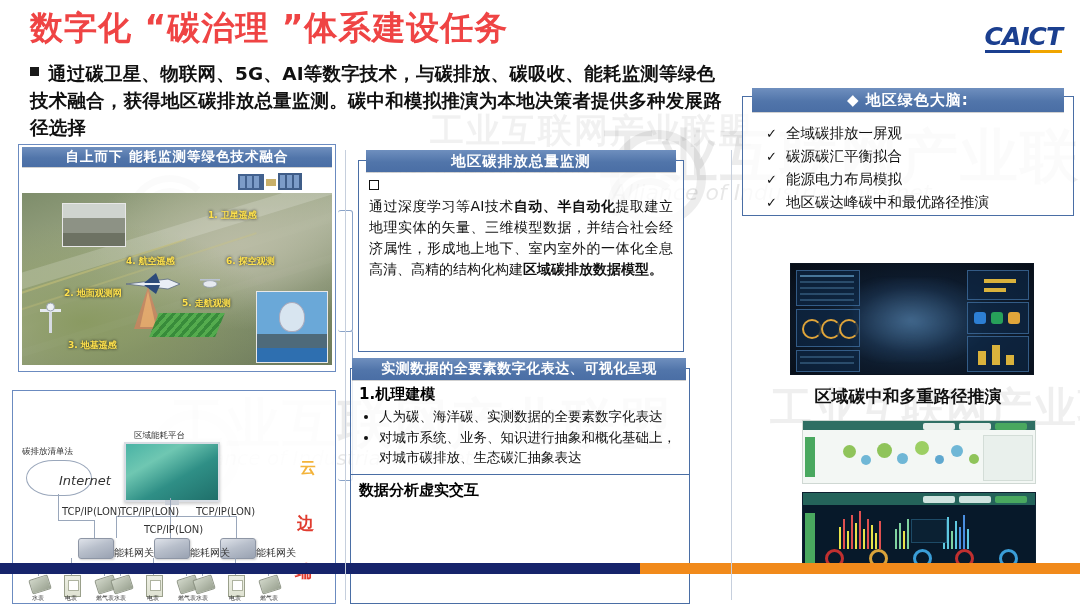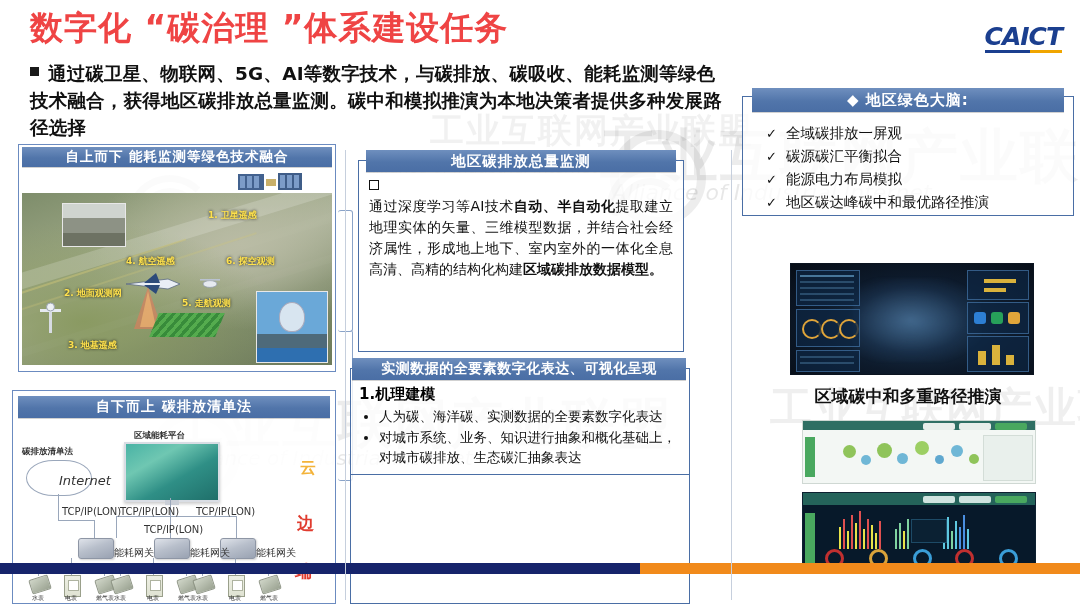--- a/index.html
+++ b/index.html
@@ -141,21 +141,21 @@
   }
   
   #leftBotWrap{position:absolute;left:12px;top:390px;width:324px;height:214px;}
   #leftBotWrap .frame{
     position:absolute;inset:0;border:1.4px solid #6b8bc0;
     background:rgba(255,255,255,.9);box-sizing:border-box;
   }
   #leftBotCap{left:18px;top:396px;width:312px;height:22px;font-size:14px;letter-spacing:1px;}
   #netDiag{position:absolute;left:16px;top:420px;width:316px;height:180px;}
   .nd-txt{position:absolute;font-size:10px;color:#333;white-space:nowrap;}
-  .nd-txt.b{font-weight:bold;}
+  .nd-txt.b{font-weight:normal;}
   .nd-line{position:absolute;background:#9aa7bb;}
   .gw{
     position:absolute;width:34px;height:19px;border-radius:3px;
     background:linear-gradient(160deg,#dfe3ea 0%,#b8bfcb 45%,#99a2b2 100%);
     border:1px solid #8e96a5;
     box-shadow:1px 1px 2px rgba(0,0,0,.18);
   }
   .meter{
     position:absolute;width:15px;height:20px;border:1px solid #9aa08b;
     background:linear-gradient(180deg,#eef0e4 0%,#dfe2d2 100%);
@@ -382,21 +382,20 @@
     <div class="satlbl" style="left:160px;top:104px;">5. 走航观测</div>
     <div class="satlbl" style="left:204px;top:62px;">6. 探空观测</div>
   </div>
 
   <div class="brace" style="left:338px;top:210px;width:14px;height:120px;border-left:none;"></div>
   <div class="brace" style="left:338px;top:330px;width:14px;height:150px;border-left:none;border-top:none;"></div>
 
   <div id="leftBotWrap">
     <div class="frame"></div>
   </div>
-  <div id="leftBotCap" class="capbar">自下而上  碳排放清单法</div>
 
   <div id="netDiag">
     <div class="nd-txt b" style="left:118px;top:10px;font-size:8.5px;">区域能耗平台</div>
     <div id="regionScreen"></div>
 
     <div class="nd-txt b" style="left:6px;top:26px;font-size:8.5px;">碳排放清单法</div>
     <div id="cloudShape"></div>
     <div class="nd-txt" style="left:26px;top:53px;font-size:13px;font-style:italic;padding-left:17px;">Internet</div>
 
     <div class="nd-line" style="left:42px;top:74px;width:1px;height:26px;"></div>
@@ -473,20 +472,21 @@
   </div>
   <div id="midCap1" class="capbar">地区碳排放总量监测</div>
 
   <div class="panel" id="midPanel2">
     <div class="mp-num">1.机理建模</div>
     <ul class="mp-ul">
       <li>人为碳、海洋碳、实测数据的全要素数字化表达</li>
       <li>对城市系统、业务、知识进行抽象和概化基础上，对城市碳排放、生态碳汇抽象表达</li>
     </ul>
     <div class="mp-div"></div>
+    <div class="mp-num">数据分析虚实交互</div>
   </div>
   <div id="midCap2" class="capbar">实测数据的全要素数字化表达、可视化呈现</div>
 
   <div id="brainPanel"></div>
   <div id="brainCap" class="capbar">◆  地区绿色大脑:</div>
   <div id="brainList">
     <div class="row">
       <span class="chk">✓</span>
       <span>全域碳排放一屏观</span>
     </div>

